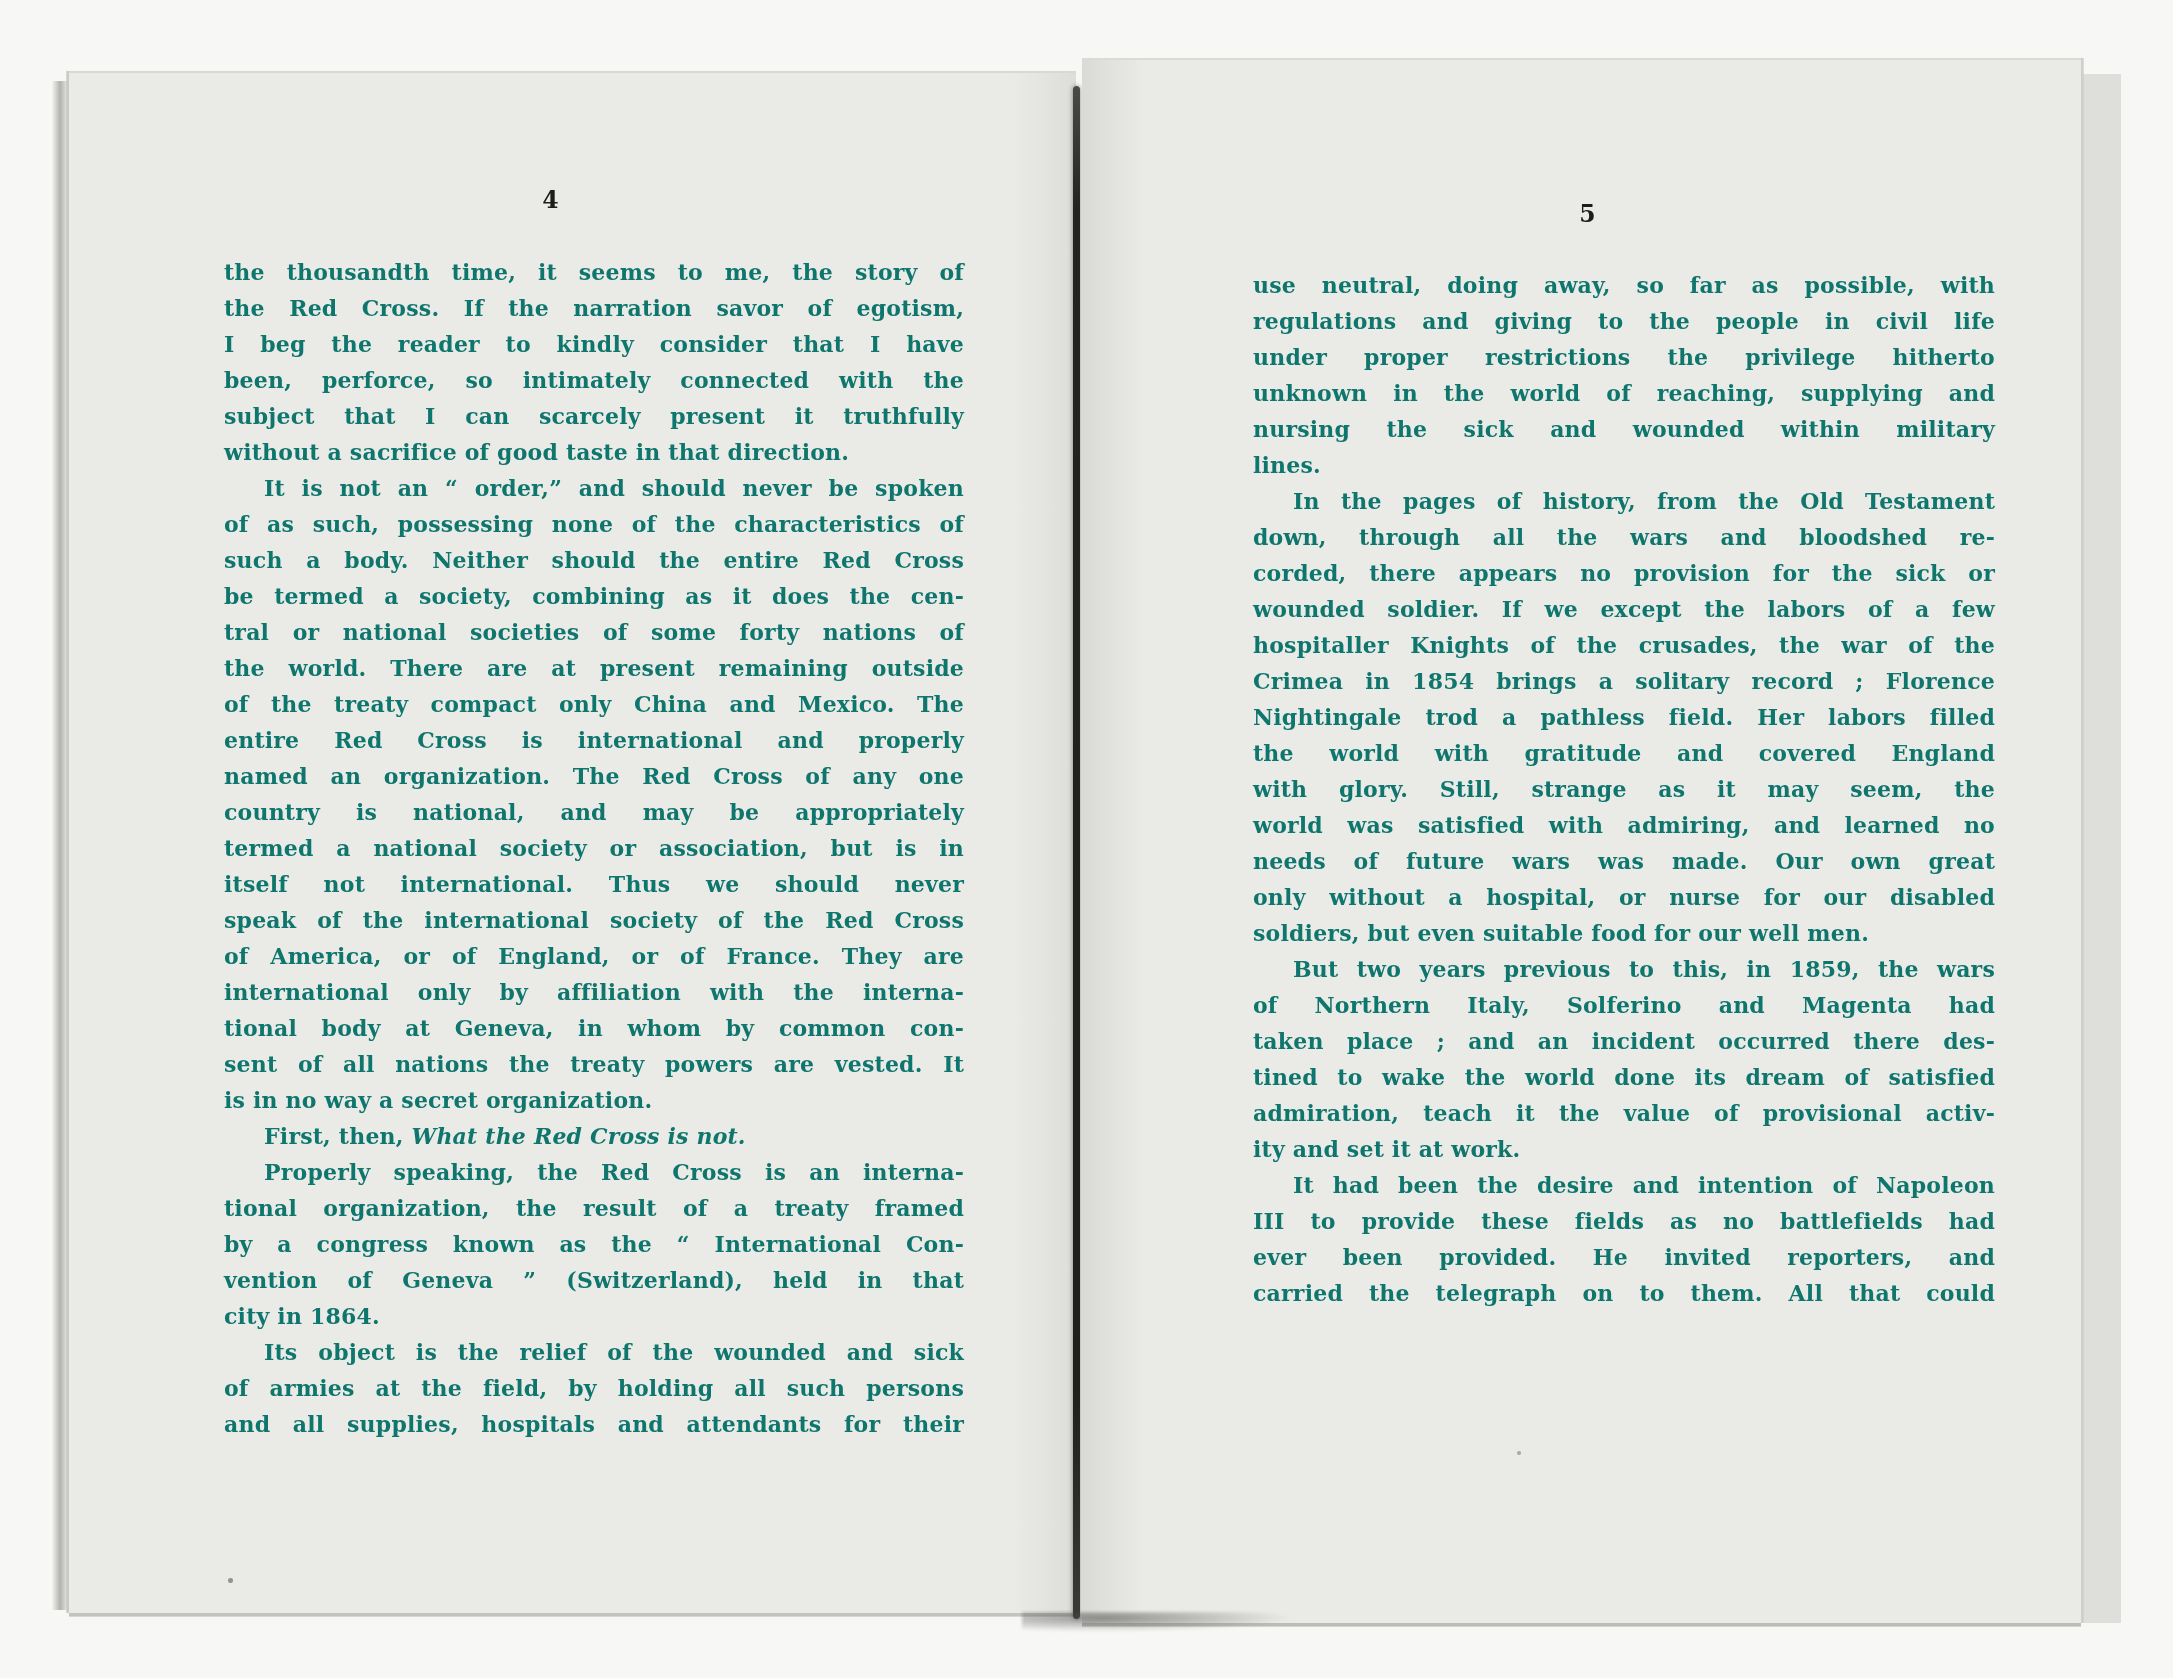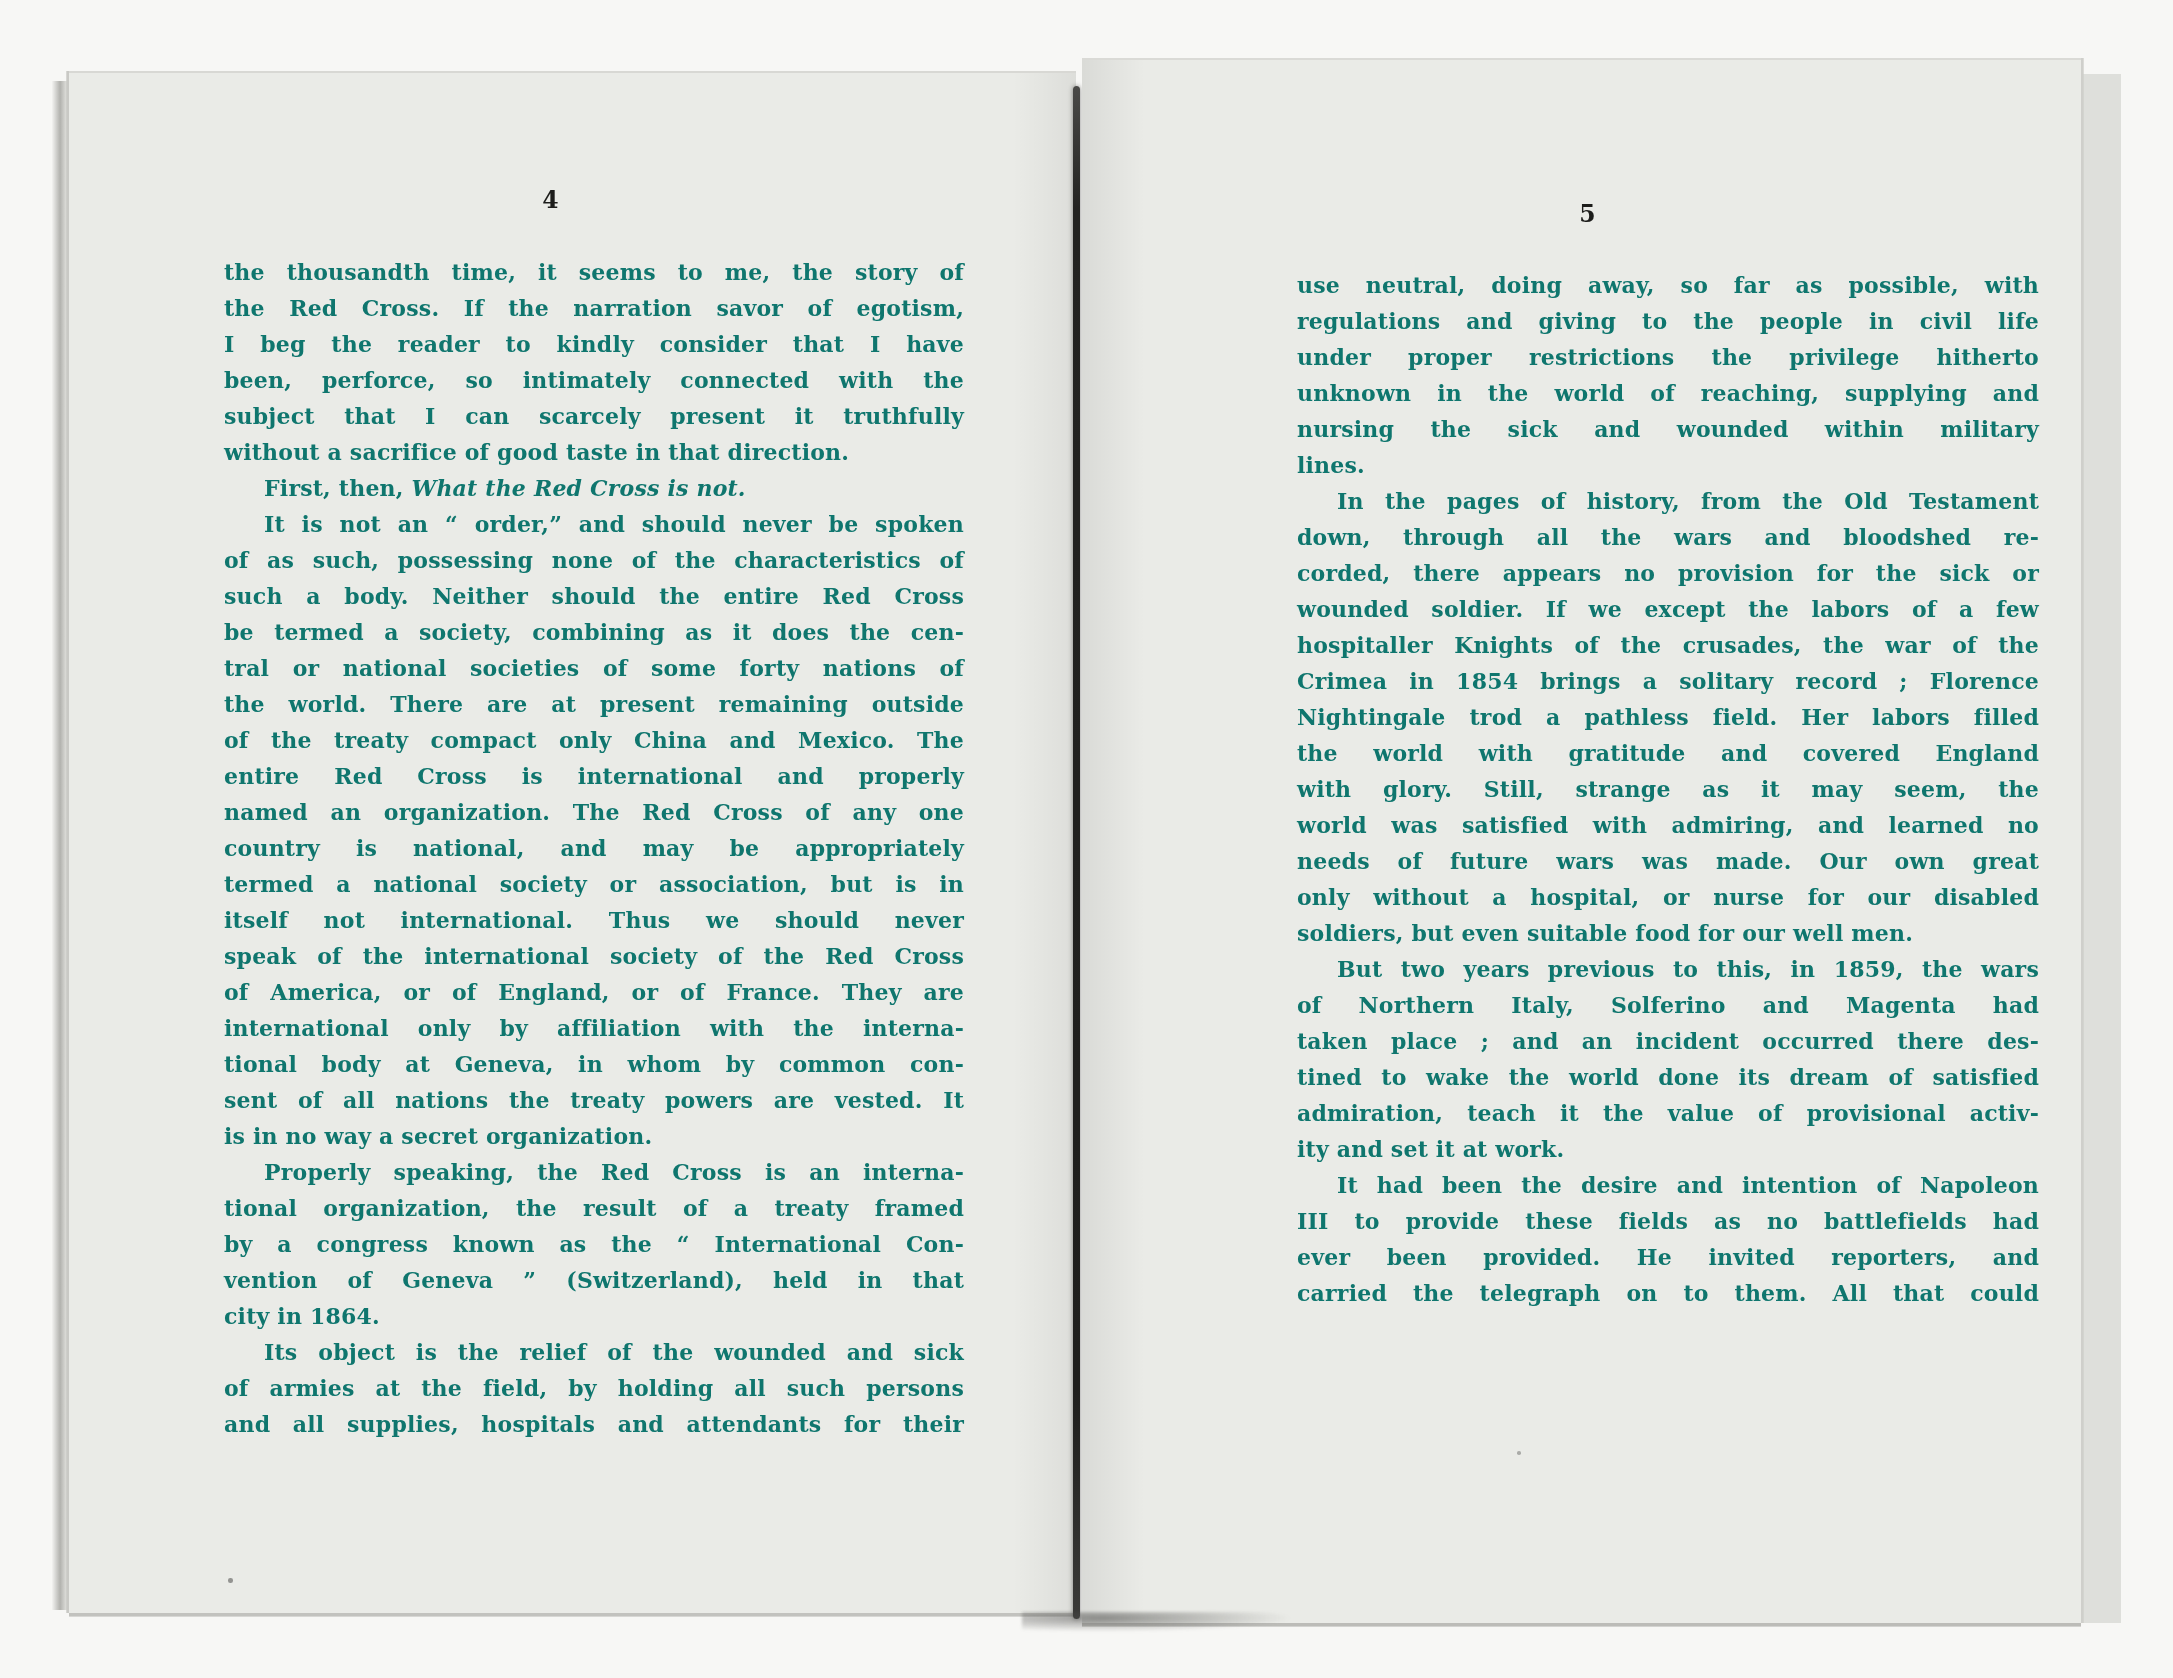--- a/index.html
+++ b/index.html
@@ -51,21 +51,21 @@
 
   
   .page-number{
     position:absolute;text-align:center;
     font-size:23.5px;font-weight:700;color:#1d1d1b;letter-spacing:0.9px;
   }
   .pn-left{left:155px;top:113px;width:740px;transform:translateX(-43px);}
   .pn-right{left:171px;top:140px;width:742px;transform:translateX(-36px);}
   .text-block{position:absolute;color:#0f766e;}
   .tb-left{left:155px;top:181px;width:740px;}
-  .tb-right{left:171px;top:207px;width:742px;margin-left:44px;}
+  .tb-right{left:171px;top:207px;width:742px;}
   .line{
     font-size:22px;font-weight:700;line-height:36px;height:36px;
     text-align:justify;text-align-last:justify;
     letter-spacing:0.2px;
   }
   .line.end{text-align-last:left;}
   .line.indent{text-indent:40px;}
   .italic{font-style:italic;}
 </style>
 </head>
@@ -83,42 +83,42 @@
       <div>
         <div class="line">the thousandth time, it seems to me, the story of</div>
         <div class="line">the Red Cross.  If the narration savor of egotism,</div>
         <div class="line">I beg the reader to kindly consider that I have</div>
         <div class="line">been, perforce, so intimately connected with the</div>
         <div class="line">subject that I can scarcely present it truthfully</div>
         <div class="line end">without a sacrifice of good taste in that direction.</div>
       </div>
 
       <div>
-        <div class="line end indent"><span>First, then, </span><span class="italic">What the Red Cross is not.</span></div>
-      </div>
-
-      <div>
         <div class="line indent">It is not an “ order,” and should never be spoken</div>
         <div class="line">of as such, possessing none of the characteristics of</div>
         <div class="line">such a body.  Neither should the entire Red Cross</div>
         <div class="line">be termed a society, combining as it does the cen-</div>
         <div class="line">tral or national societies of some forty nations of</div>
         <div class="line">the world.  There are at present remaining outside</div>
         <div class="line">of the treaty compact only China and Mexico.  The</div>
         <div class="line">entire Red Cross is international and properly</div>
         <div class="line">named an organization.  The Red Cross of any one</div>
         <div class="line">country is national, and may be appropriately</div>
         <div class="line">termed a national society or association, but is in</div>
         <div class="line">itself not international.  Thus we should never</div>
         <div class="line">speak of the international society of the Red Cross</div>
         <div class="line">of America, or of England, or of France.  They are</div>
         <div class="line">international only by affiliation with the interna-</div>
         <div class="line">tional body at Geneva, in whom by common con-</div>
         <div class="line">sent of all nations the treaty powers are vested.  It</div>
         <div class="line end">is in no way a secret organization.</div>
+      </div>
+
+      <div>
+        <div class="line end indent"><span>First, then, </span><span class="italic">What the Red Cross is not.</span></div>
       </div>
 
       <div>
         <div class="line indent">Properly speaking, the Red Cross is an interna-</div>
         <div class="line">tional organization, the result of a treaty framed</div>
         <div class="line">by a congress known as the “ International Con-</div>
         <div class="line">vention of Geneva ” (Switzerland), held in that</div>
         <div class="line end">city in 1864.</div>
       </div>
 

